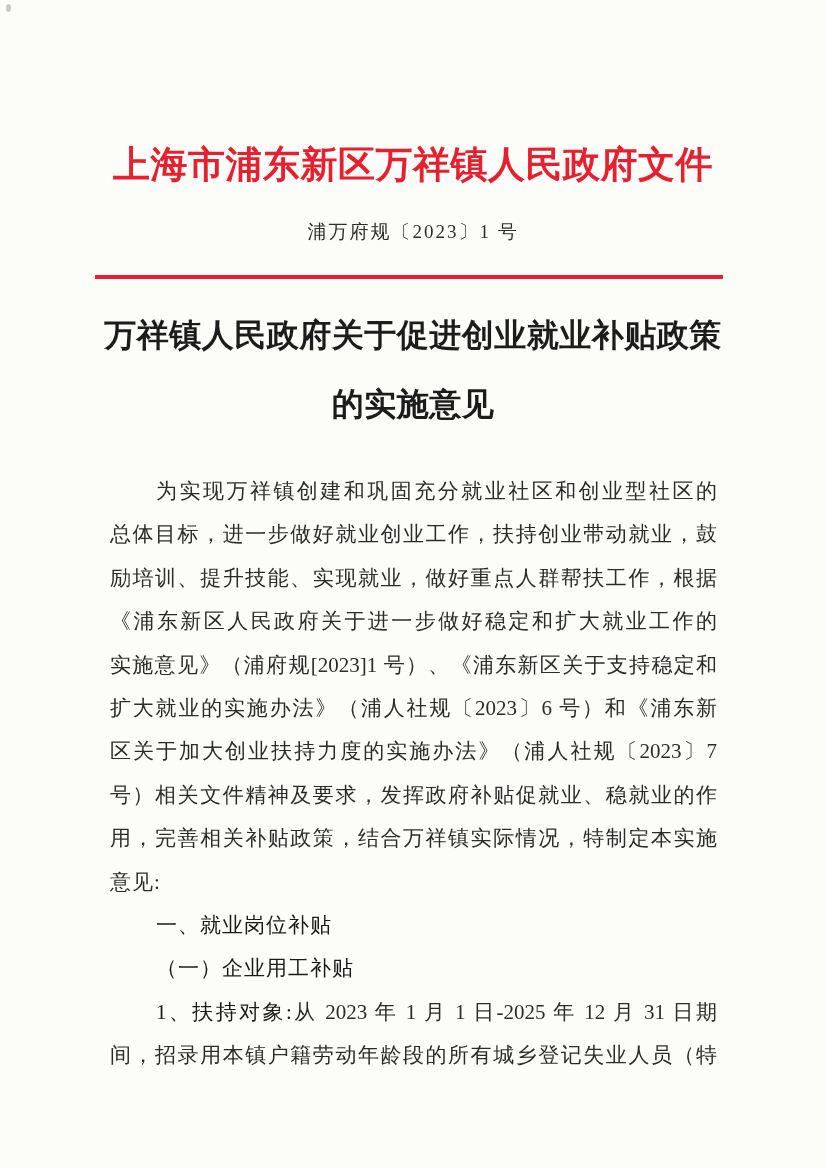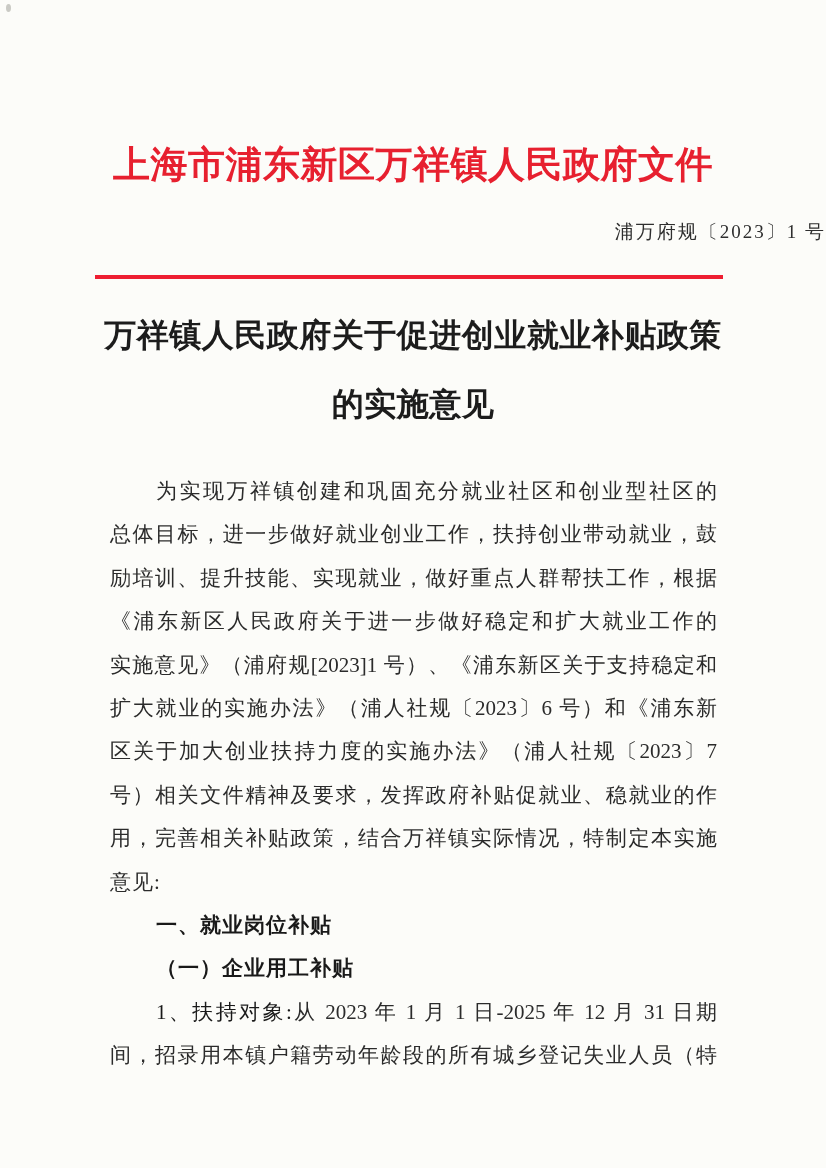--- a/index.html
+++ b/index.html
@@ -36,21 +36,21 @@
     font-weight: 900;
     letter-spacing: 0.5px;
     color: var(--header-red, #e7202f);
     white-space: nowrap;
   }
   .doc-number {
     position: absolute;
     top: 219px;
     left: 0;
     width: 100%;
-    text-align: right;
+    text-align: center;
     font-size: 19px;
     letter-spacing: 2px;
     color: #2e2e2e;
   }
   .red-line {
     position: absolute;
     top: 275px;
     left: 95px;
     width: 628px;
     height: 4px;
@@ -84,21 +84,21 @@
     white-space: nowrap-collapse;
   }
   .bline.nojust {
     text-align: right;
     text-align-last: left;
     letter-spacing: 1px;
   }
   .indent { text-indent: 46px; }
   .bold { font-weight: normal; color: #191919; }
   .heading {
-    font-weight: bold;
+    font-weight: normal;
     color: #191919;
     letter-spacing: 2px;
   }
 </style>
 </head>
 <body>
 
 <div class="page">
 
   <div class="scan-speck"></div>

